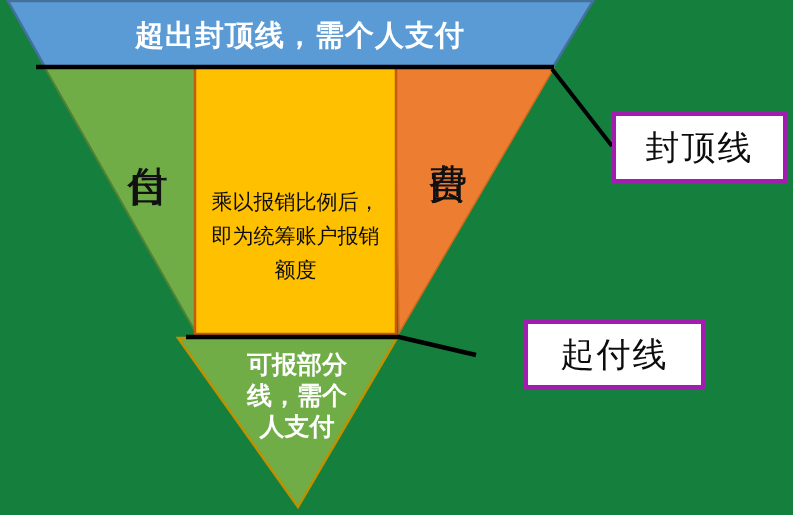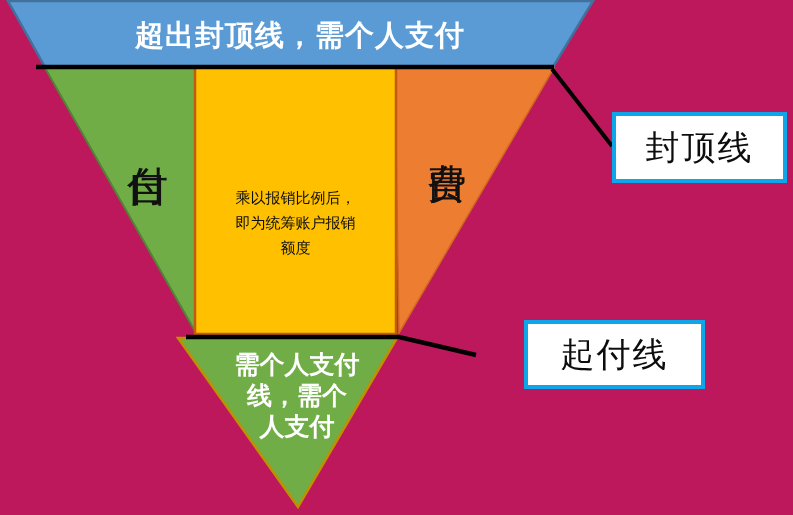--- a/index.html
+++ b/index.html
@@ -1,18 +1,18 @@
 <!DOCTYPE html>
 <html><head>
 <meta charset="utf-8">
 <style>
   html,body{margin:0;padding:0;background:#ffffff;}
   #stage{
-    position:relative;width:793px;height:515px;background:#be185d;overflow:hidden;
-    font-family:Liberation Sans, sans-serif;
+    position:relative;width:793px;height:515px;background:#15803d;overflow:hidden;
+    font-family:Liberation Serif, serif;
   }
   #shapes{position:absolute;left:0;top:0;}
   .ovl{position:absolute;margin:0;}
   .center{text-align:center;}
   .pre{white-space:pre-line;}
   .vtext{
     writing-mode:vertical-rl;text-orientation:upright;
     color:#111;letter-spacing:0px;line-height:1;
   }
   #top-band-text{
@@ -20,28 +20,28 @@
     font-size:29px;font-weight:bold;color:#ffffff;letter-spacing:1px;
   }
   #left-label{left:127px;top:134px;font-size:41px;}
   #right-label{left:427px;top:132px;font-size:40px;}
   #middle-title{
     left:195px;top:142px;width:201px;
     font-size:38px;font-weight:bold;color:#0d0d0d;
   }
   #middle-subtitle{
     left:192px;top:185px;width:207px;
-    font-size:15px;line-height:25px;color:#0d0d0d;
+    font-size:21px;line-height:34px;color:#0d0d0d;
   }
   #bottom-text{
     left:213px;top:349px;width:168px;
     font-size:25px;font-weight:bold;color:#ffffff;line-height:31px;
   }
   .callout-box{
-    position:absolute;background:#ffffff;border:4px solid #0ea5e9;
+    position:absolute;background:#ffffff;border:4px solid #a21caf;
     display:flex;align-items:center;justify-content:center;
     font-size:34px;color:#0d0d0d;letter-spacing:2px;
   }
   #cap-box{left:612px;top:112px;width:167px;height:63px;}
   #ded-box{left:476px;top:320px;width:173px;height:61px;margin-left:48px;}
 </style>
 </head>
 <body>
 
 <div id="stage">
@@ -69,21 +69,21 @@
 
   <div class="ovl vtext" id="left-label">自付</div>
 
 
   <div class="ovl center pre" id="middle-subtitle">乘以报销比例后，
 即为统筹账户报销
 额度</div>
 
   <div class="ovl vtext" id="right-label">自费</div>
 
-  <div class="ovl center pre" id="bottom-text">需个人支付
+  <div class="ovl center pre" id="bottom-text">可报部分
 线，需个
 人支付</div>
 
   <div class="callout-box" id="cap-box">
     <span>封顶线</span>
   </div>
 
   <div class="callout-box" id="ded-box">
     <span>起付线</span>
   </div>

